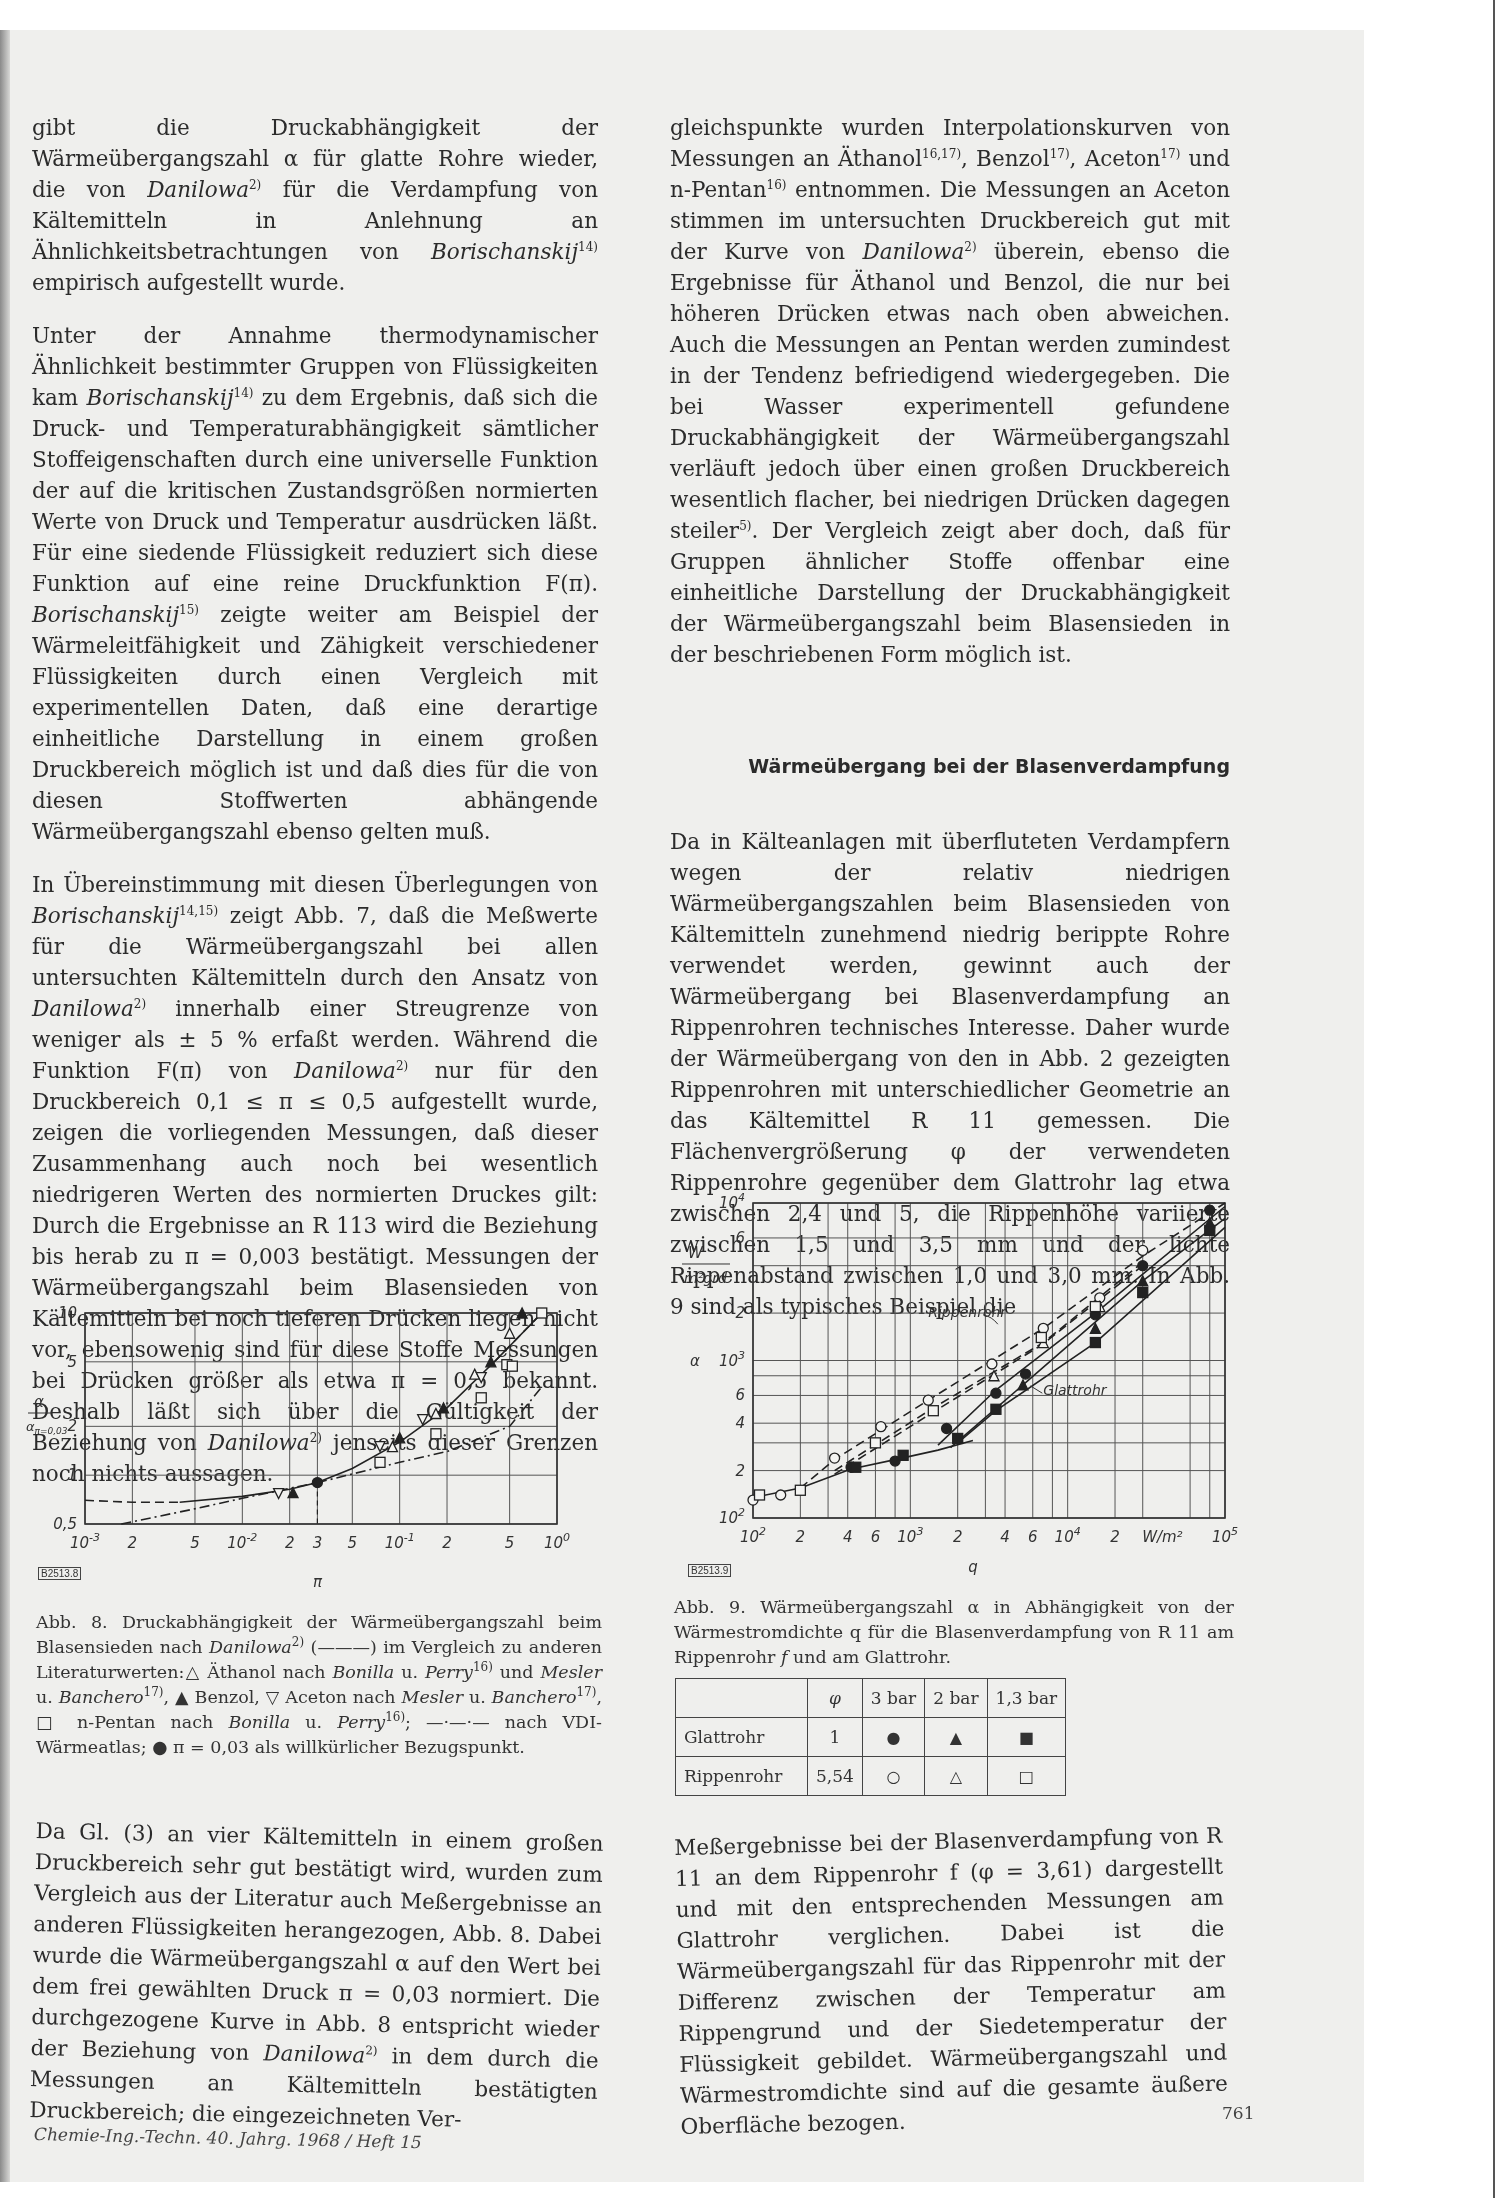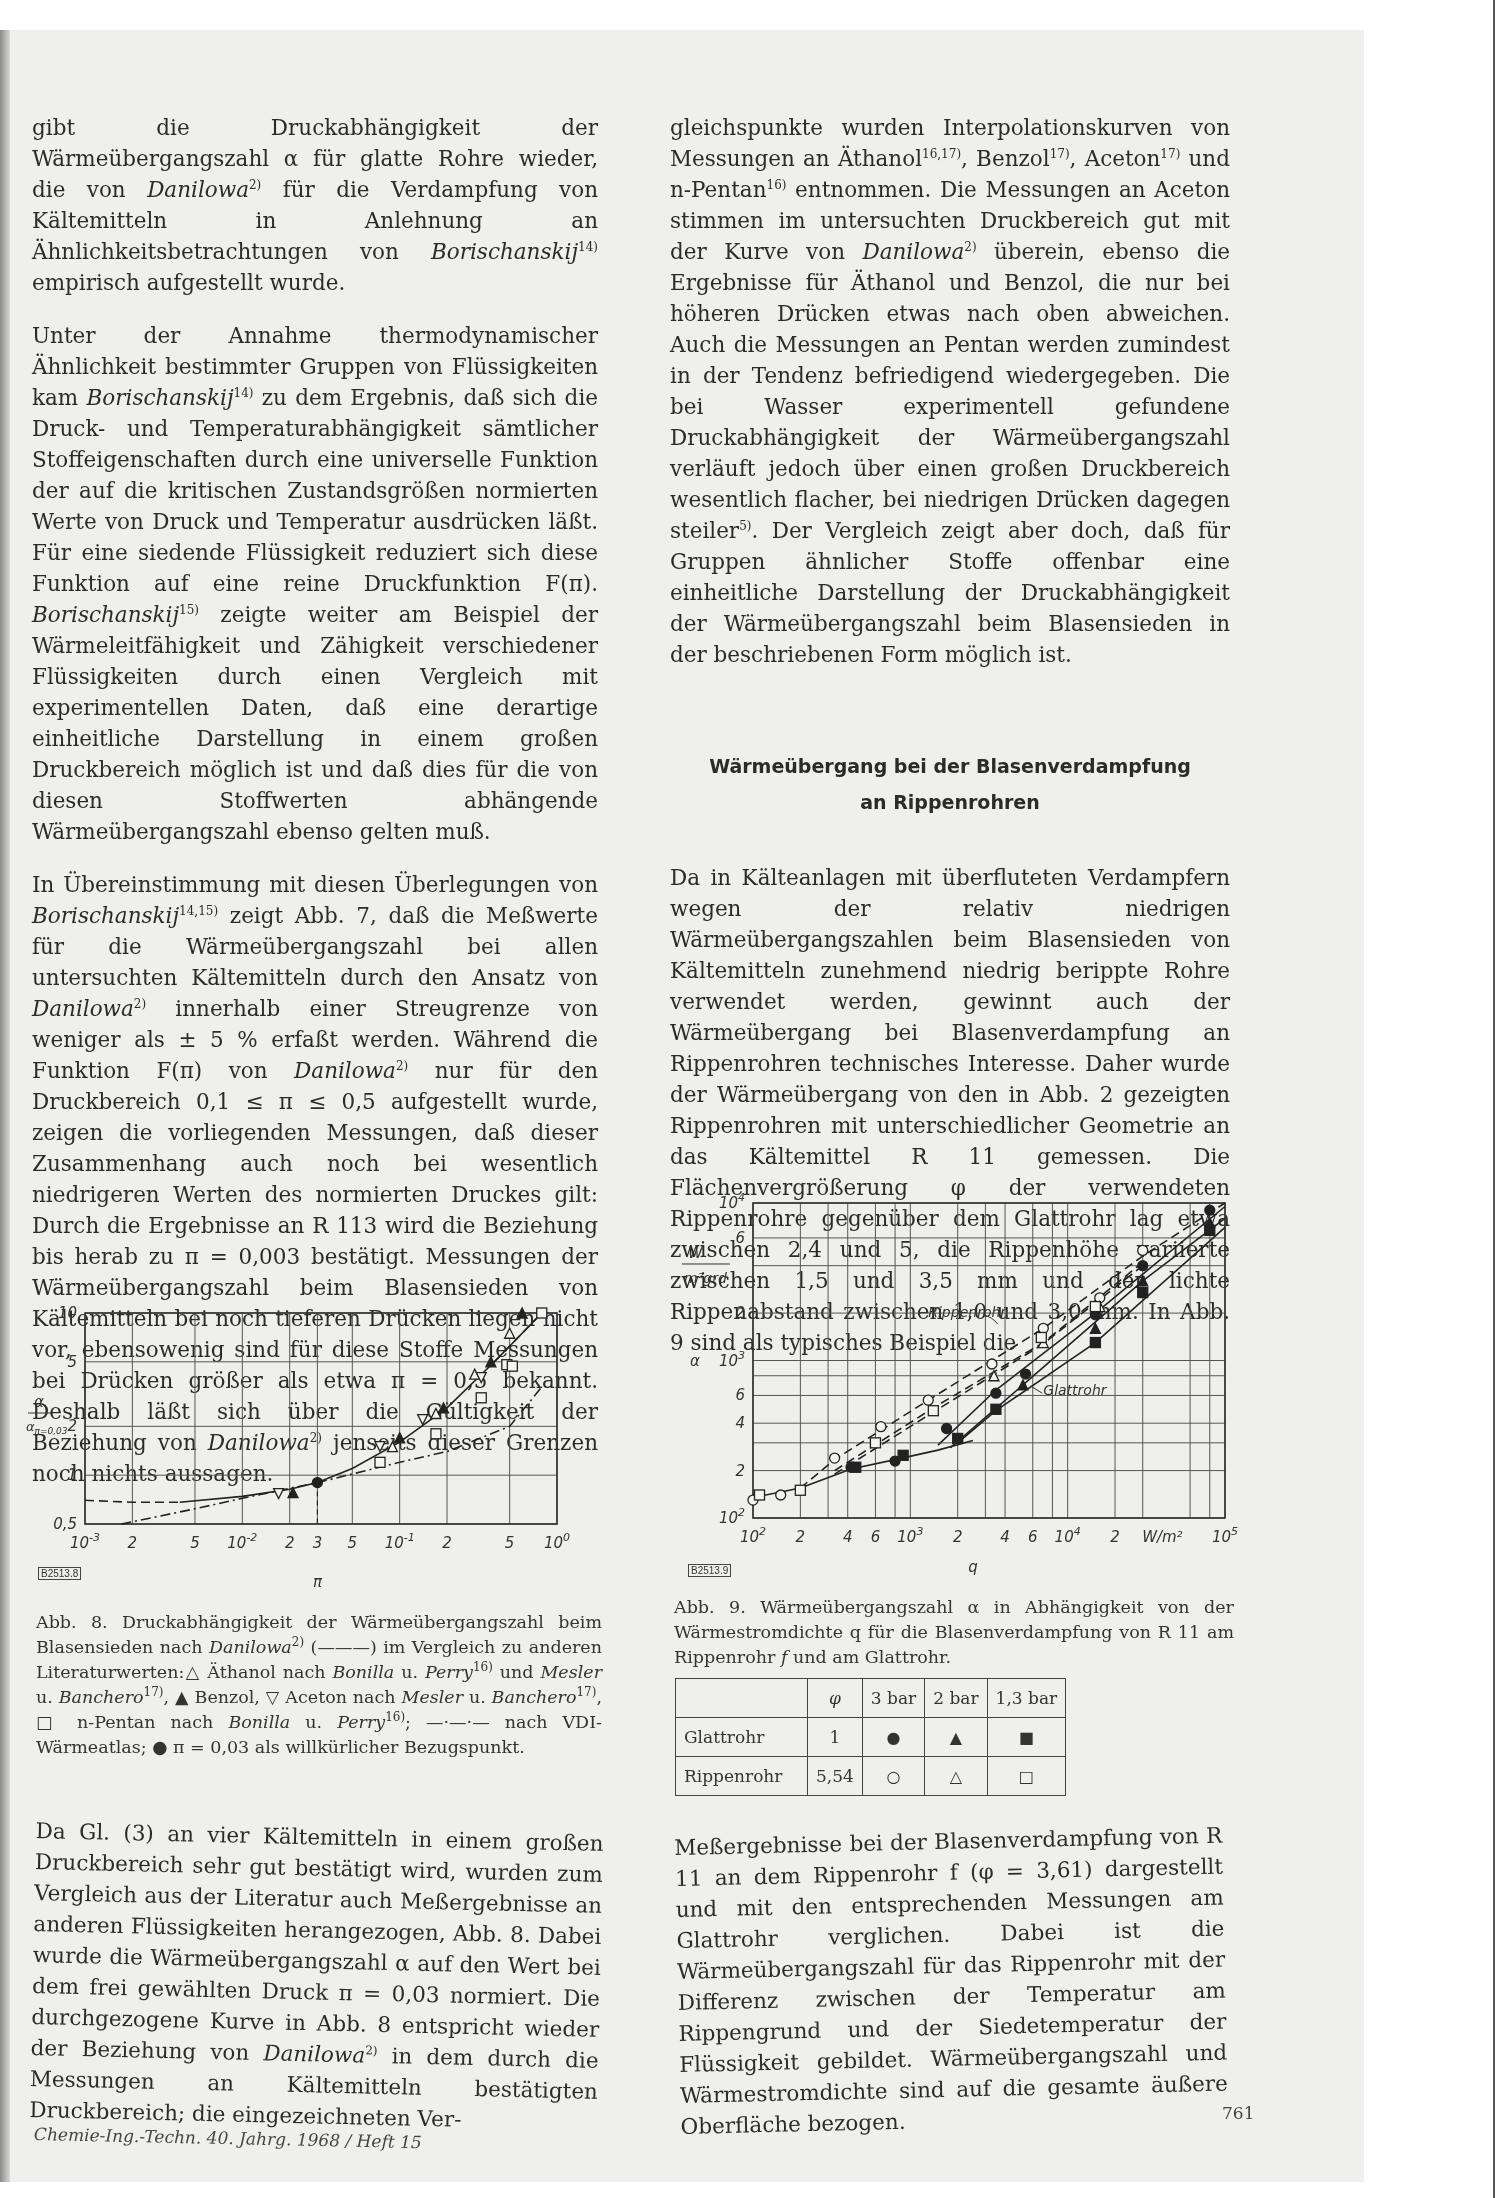--- a/index.html
+++ b/index.html
@@ -8,21 +8,21 @@
   .paper { position:absolute; left:0; top:30px; width:1364px; height:2152px;
            background:#efefed; }
   .binding { position:absolute; left:0; top:30px; width:10px; height:2152px;
              background:linear-gradient(90deg,#8a8a8a,#d8d8d6); }
   .rborder { position:absolute; left:1493px; top:0; width:2px; height:2198px; background:#555; }
   .col { position:absolute; font-size:21.5px; line-height:31px; text-align:justify; hyphens:manual; }
   .col p { margin:0 0 22px 0; }
   .col1 { left:32px; top:112px; width:566px; }
   .col2 { left:670px; top:112px; width:560px; }
   .heading { font-family:"DejaVu Sans", sans-serif; font-weight:bold; font-size:19px; line-height:36px;
-             margin:0 !important; text-align:center; }
+             margin:0 !important; text-align:right; }
   i { font-style:italic; }
   sup { font-size:12px; line-height:0; }
   .fig { position:absolute; }
   .fig svg text { font-family:"DejaVu Sans", sans-serif; font-style:italic; fill:#333; }
   .caption { position:absolute; font-size:17.5px; line-height:25px; color:#333; text-align:justify; }
   .cap8 { left:36px; top:1610px; width:566px; }
   .cap9 { left:674px; top:1595px; width:560px; }
   .legtab { position:absolute; left:675px; top:1678px; border-collapse:collapse; font-size:17px; color:#333; }
   .legtab td { border:1.5px solid #444; padding:4px 8px; text-align:center; height:30px; }
   .legtab td.rowhead { text-align:left; width:115px; }
@@ -115,21 +115,20 @@
 <div class="caption cap8">Abb. 8. Druckabhängigkeit der Wärmeübergangszahl beim Blasensieden nach <i>Danilowa</i><sup>2)</sup> (———) im Vergleich zu anderen Literaturwerten:△ Äthanol nach <i>Bonilla</i> u. <i>Perry</i><sup>16)</sup> und <i>Mesler</i> u. <i>Banchero</i><sup>17)</sup>, ▲ Benzol, ▽ Aceton nach <i>Mesler</i> u. <i>Banchero</i><sup>17)</sup>, □ n-Pentan nach <i>Bonilla</i> u. <i>Perry</i><sup>16)</sup>; —·—·— nach VDI-Wärmeatlas; ● π = 0,03 als willkürlicher Bezugspunkt.</div>
 
 <div class="col" style="left:36px; top:1815px; width:568px; transform:rotate(1.3deg); transform-origin:left top;">
   <p>Da Gl. (3) an vier Kältemitteln in einem großen Druckbereich sehr gut bestätigt wird, wurden zum Vergleich aus der Literatur auch Meßergebnisse an anderen Flüssigkeiten herangezogen, Abb. 8. Dabei wurde die Wärmeübergangszahl α auf den Wert bei dem frei gewählten Druck π = 0,03 normiert. Die durchgezogene Kurve in Abb. 8 entspricht wieder der Beziehung von <i>Danilowa</i><sup>2)</sup> in dem durch die Messungen an Kältemitteln bestätigten Druckbereich; die eingezeichneten Ver-</p>
 </div>
 
 <div class="col col2">
   <p>gleichspunkte wurden Interpolationskurven von Messungen an Äthanol<sup>16,17)</sup>, Benzol<sup>17)</sup>, Aceton<sup>17)</sup> und n-Pentan<sup>16)</sup> entnommen. Die Messungen an Aceton stimmen im untersuchten Druckbereich gut mit der Kurve von <i>Danilowa</i><sup>2)</sup> überein, ebenso die Ergebnisse für Äthanol und Benzol, die nur bei höheren Drücken etwas nach oben abweichen. Auch die Messungen an Pentan werden zumindest in der Tendenz befriedigend wiedergegeben. Die bei Wasser experimentell gefundene Druckabhängigkeit der Wärmeübergangszahl verläuft jedoch über einen großen Druckbereich wesentlich flacher, bei niedrigen Drücken dagegen steiler<sup>5)</sup>. Der Vergleich zeigt aber doch, daß für Gruppen ähnlicher Stoffe offenbar eine einheitliche Darstellung der Druckabhängigkeit der Wärmeübergangszahl beim Blasensieden in der beschriebenen Form möglich ist.</p>
   <div style="height:56px"></div>
   <p class="heading">Wärmeübergang bei der Blasenverdampfung</p>
-  <p class="heading">an Rippenrohren</p>
   <div style="height:42px"></div>
   <p>Da in Kälteanlagen mit überfluteten Verdampfern wegen der relativ niedrigen Wärmeübergangszahlen beim Blasensieden von Kältemitteln zunehmend niedrig berippte Rohre verwendet werden, gewinnt auch der Wärmeübergang bei Blasenverdampfung an Rippenrohren technisches Interesse. Daher wurde der Wärmeübergang von den in Abb. 2 gezeigten Rippenrohren mit unterschiedlicher Geometrie an das Kältemittel R 11 gemessen. Die Flächenvergrößerung φ der verwendeten Rippenrohre gegenüber dem Glattrohr lag etwa zwischen 2,4 und 5, die Rippenhöhe variierte zwischen 1,5 und 3,5 mm und der lichte Rippenabstand zwischen 1,0 und 3,0 mm. In Abb. 9 sind als typisches Beispiel die</p>
 </div>
 
 <div class="fig" style="left:680px; top:1180px;">
   <svg id="fig9svg" width="600" height="400">
       <line x1="73" x2="73" y1="23" y2="338" stroke="#555" stroke-width="1"></line>
       <line x1="120.36205265113306" x2="120.36205265113306" y1="23" y2="338" stroke="#555" stroke-width="1"></line>
       <line x1="167.7241053022661" x2="167.7241053022661" y1="23" y2="338" stroke="#555" stroke-width="1"></line>
       <line x1="195.42913006035988" x2="195.42913006035988" y1="23" y2="338" stroke="#555" stroke-width="1"></line>

